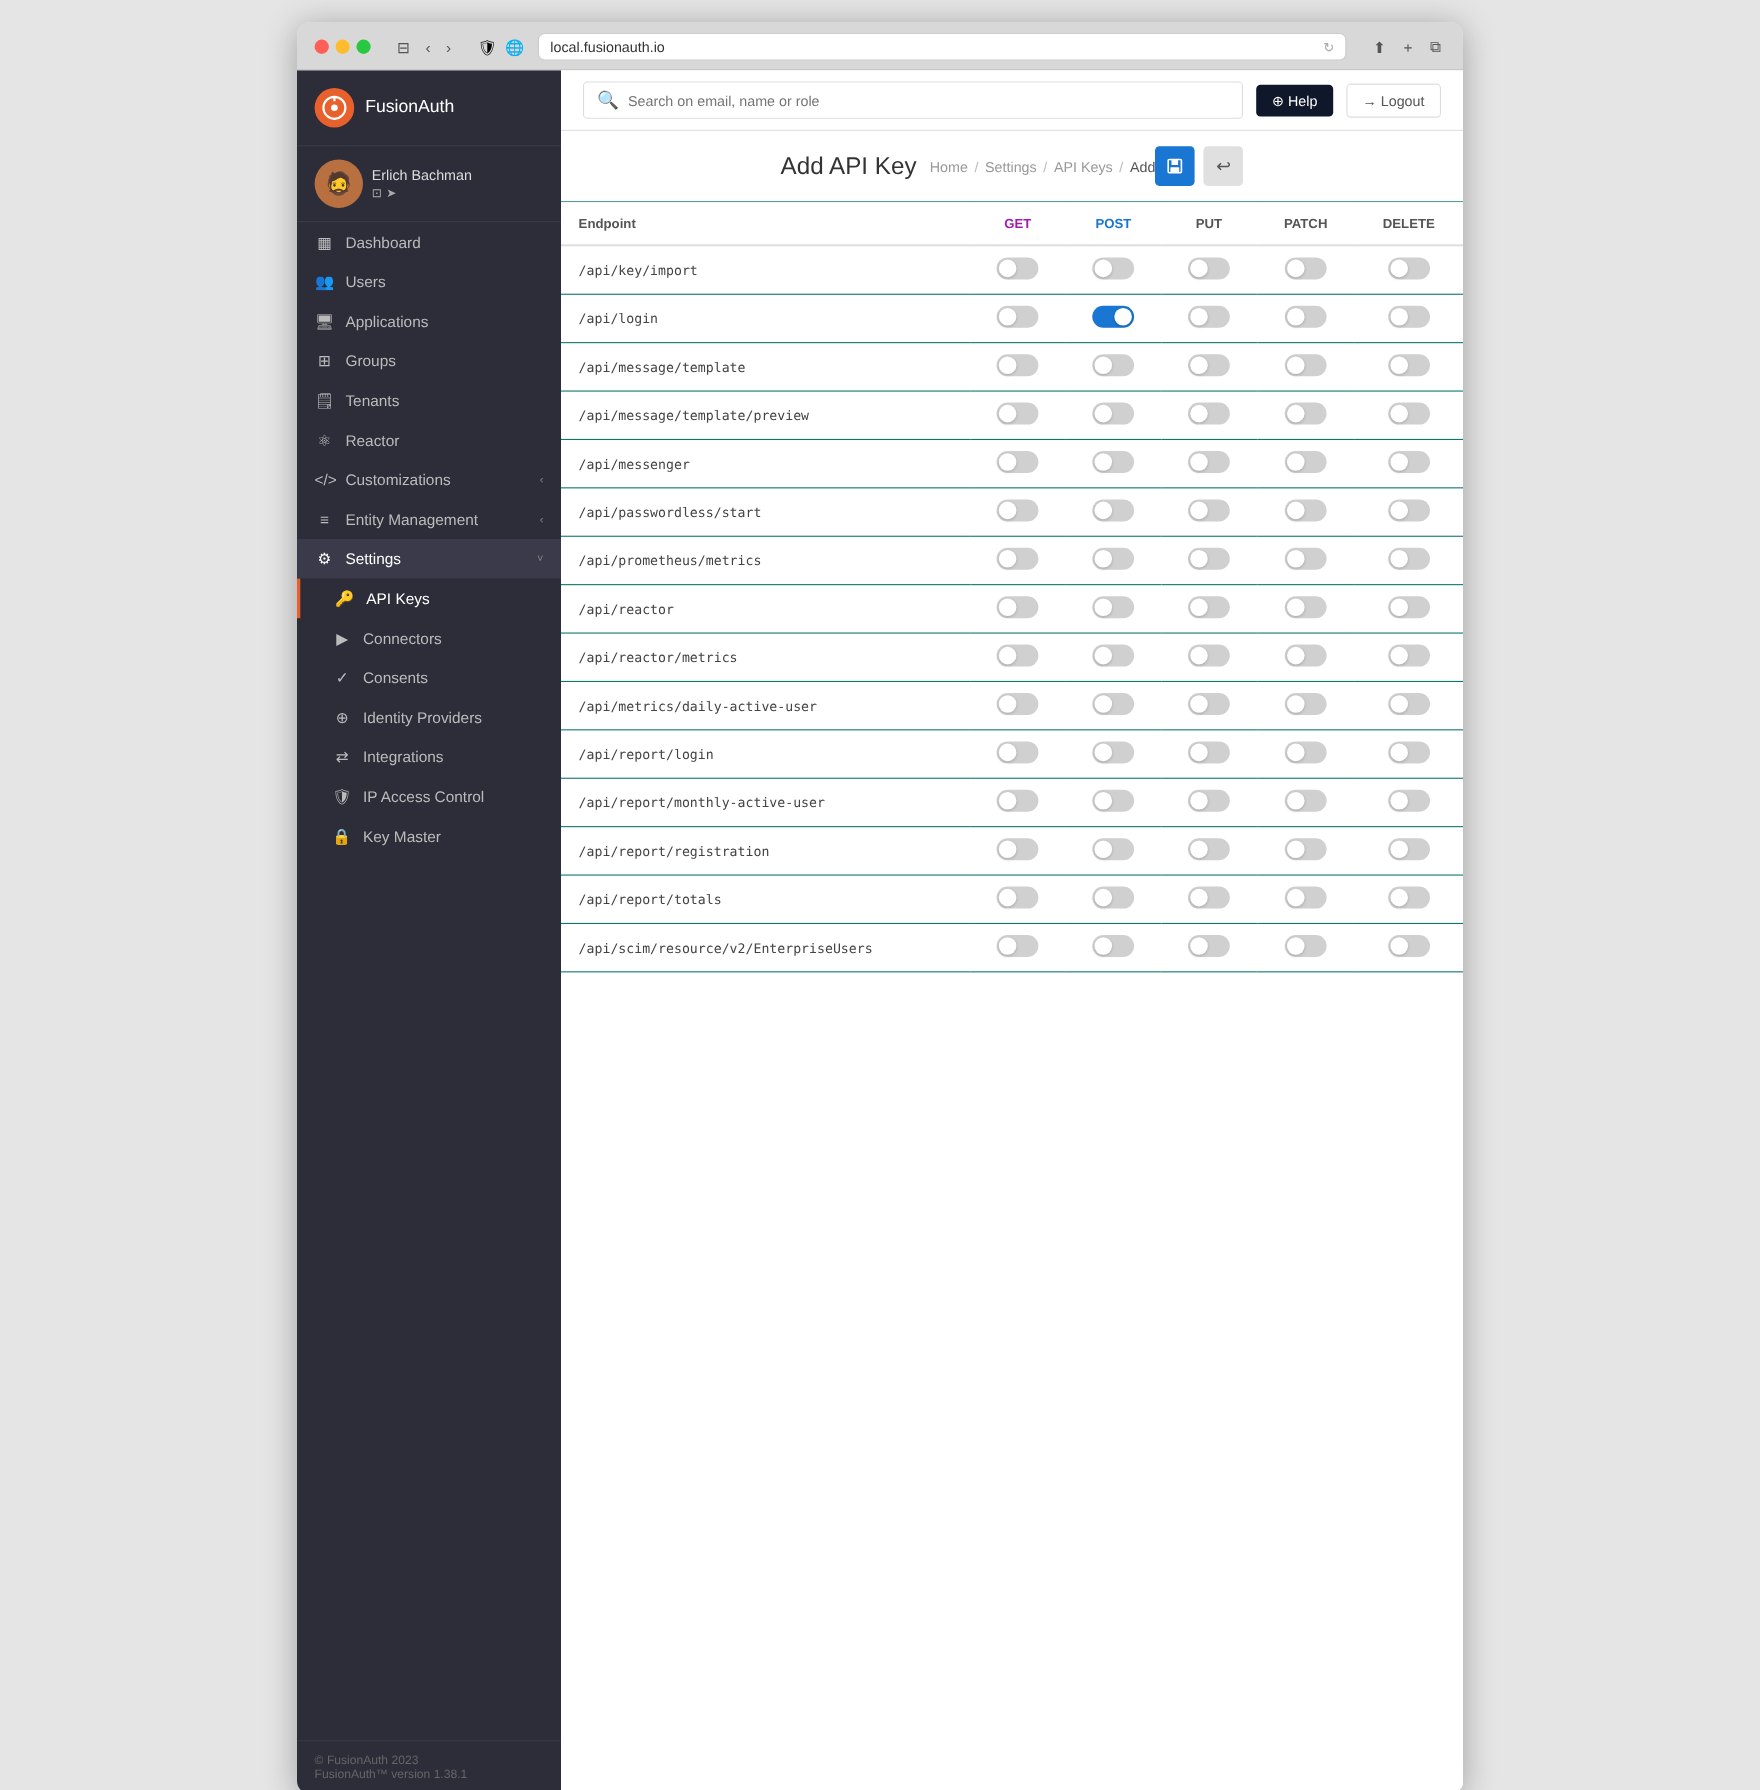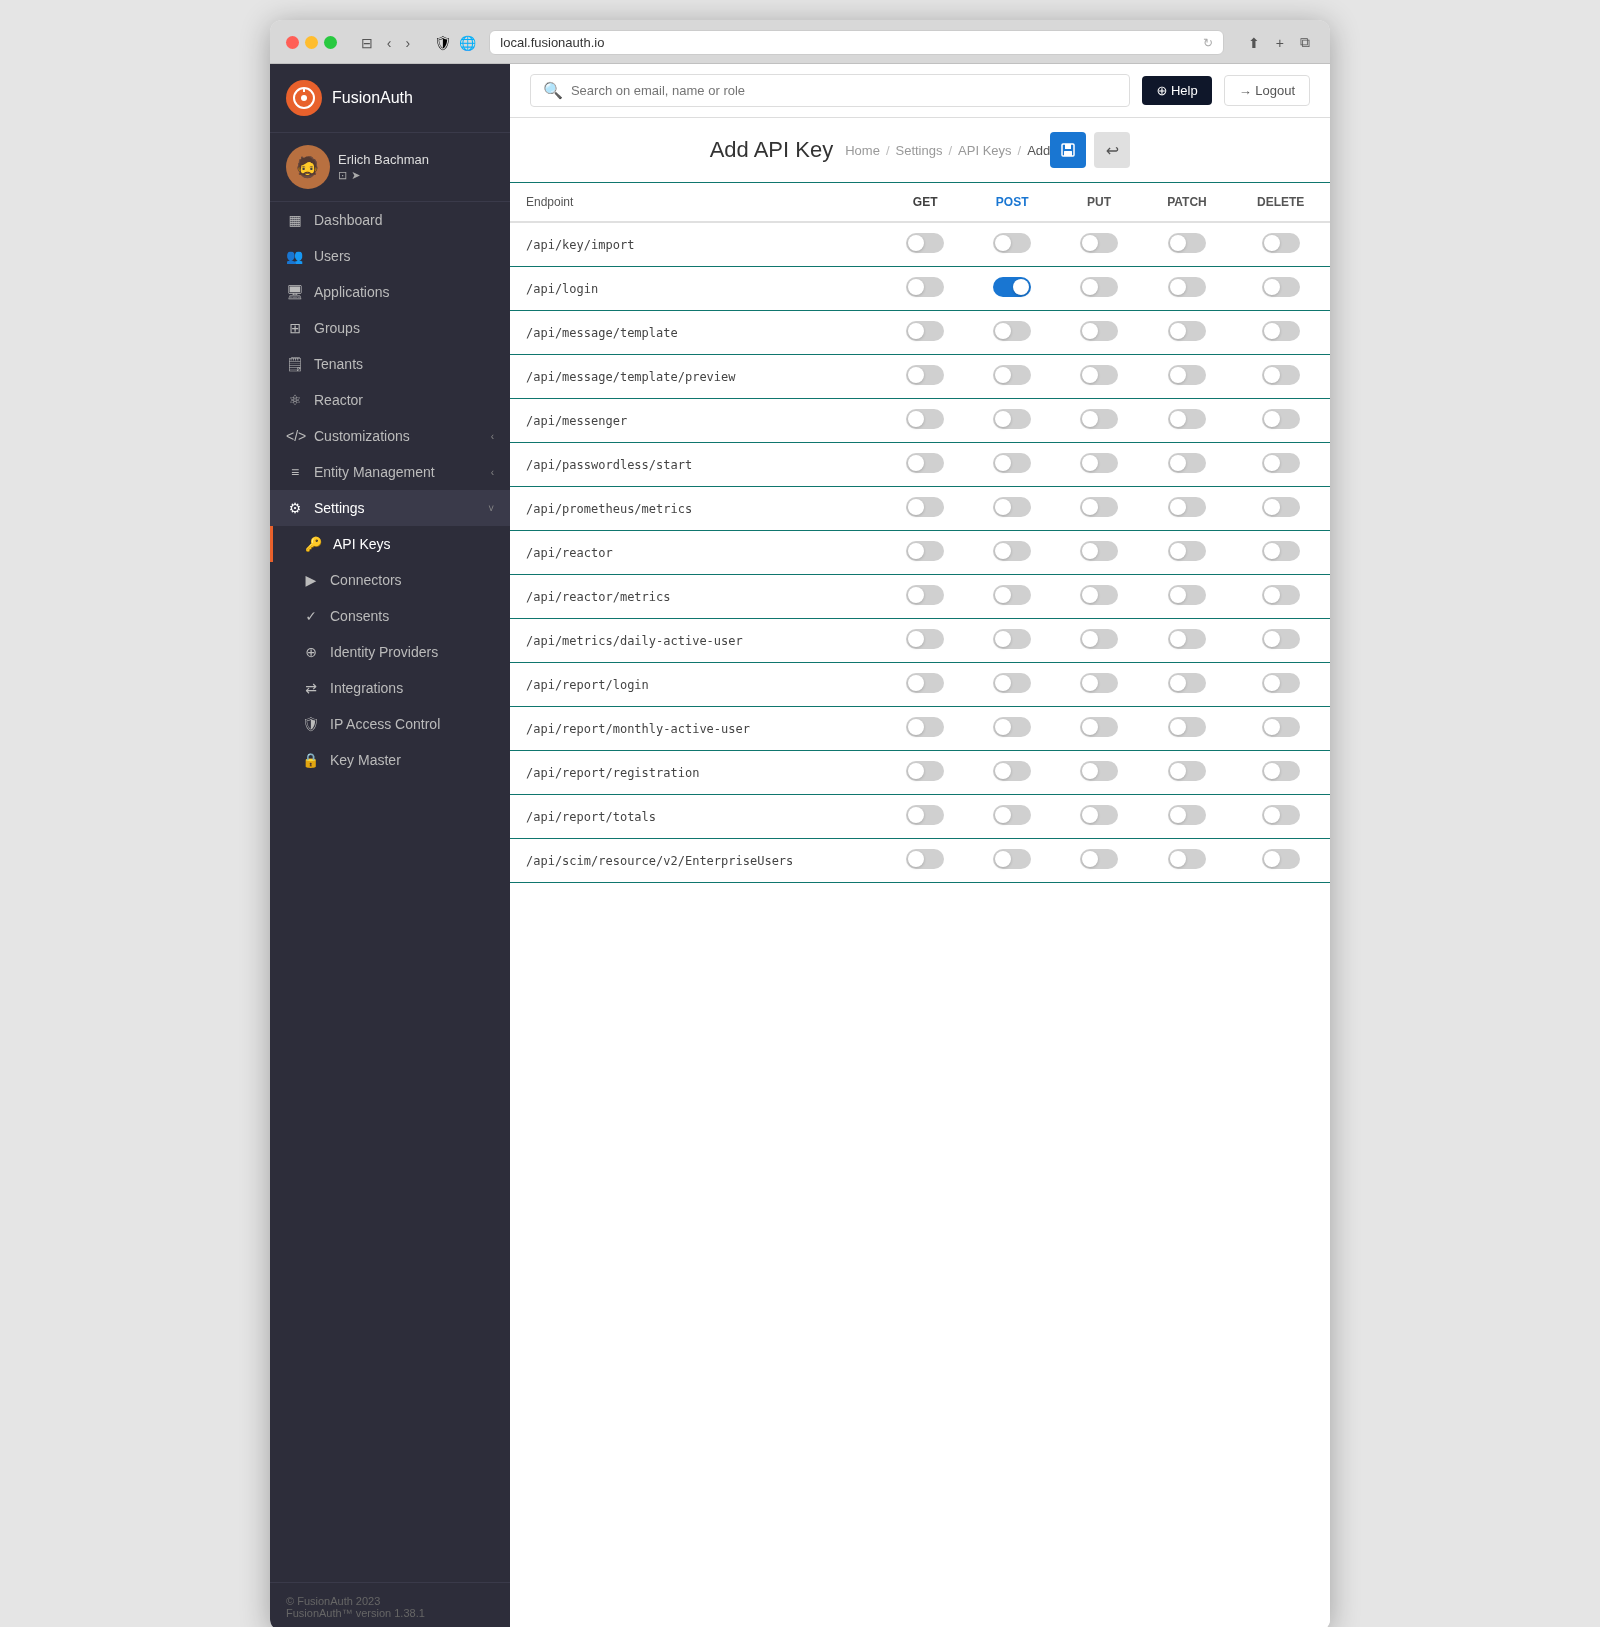--- a/index.html
+++ b/index.html
@@ -245,28 +245,28 @@
 
     table {
       width: 100%;
       border-collapse: collapse;
     }
 
     thead th {
       padding: 12px 16px;
       text-align: left;
       font-size: 12px;
-      font-weight: 400;
+      font-weight: 700;
       color: #555;
       border-bottom: 2px solid #e0e0e0;
       background: white;
     }
 
     thead th.method { text-align: center; font-weight: 700; font-size: 12px; }
-    thead th.get { color: #404040; }
+    thead th.get { color: #a21caf; }
     thead th.post { color: #1976d2; }
     thead th.put { color: #555; }
     thead th.patch { color: #555; }
     thead th.delete { color: #555; }
 
     tbody tr { border-bottom: 1px solid #0f766e; }
 
     tbody td {
       padding: 10px 16px;
       font-size: 13px;

